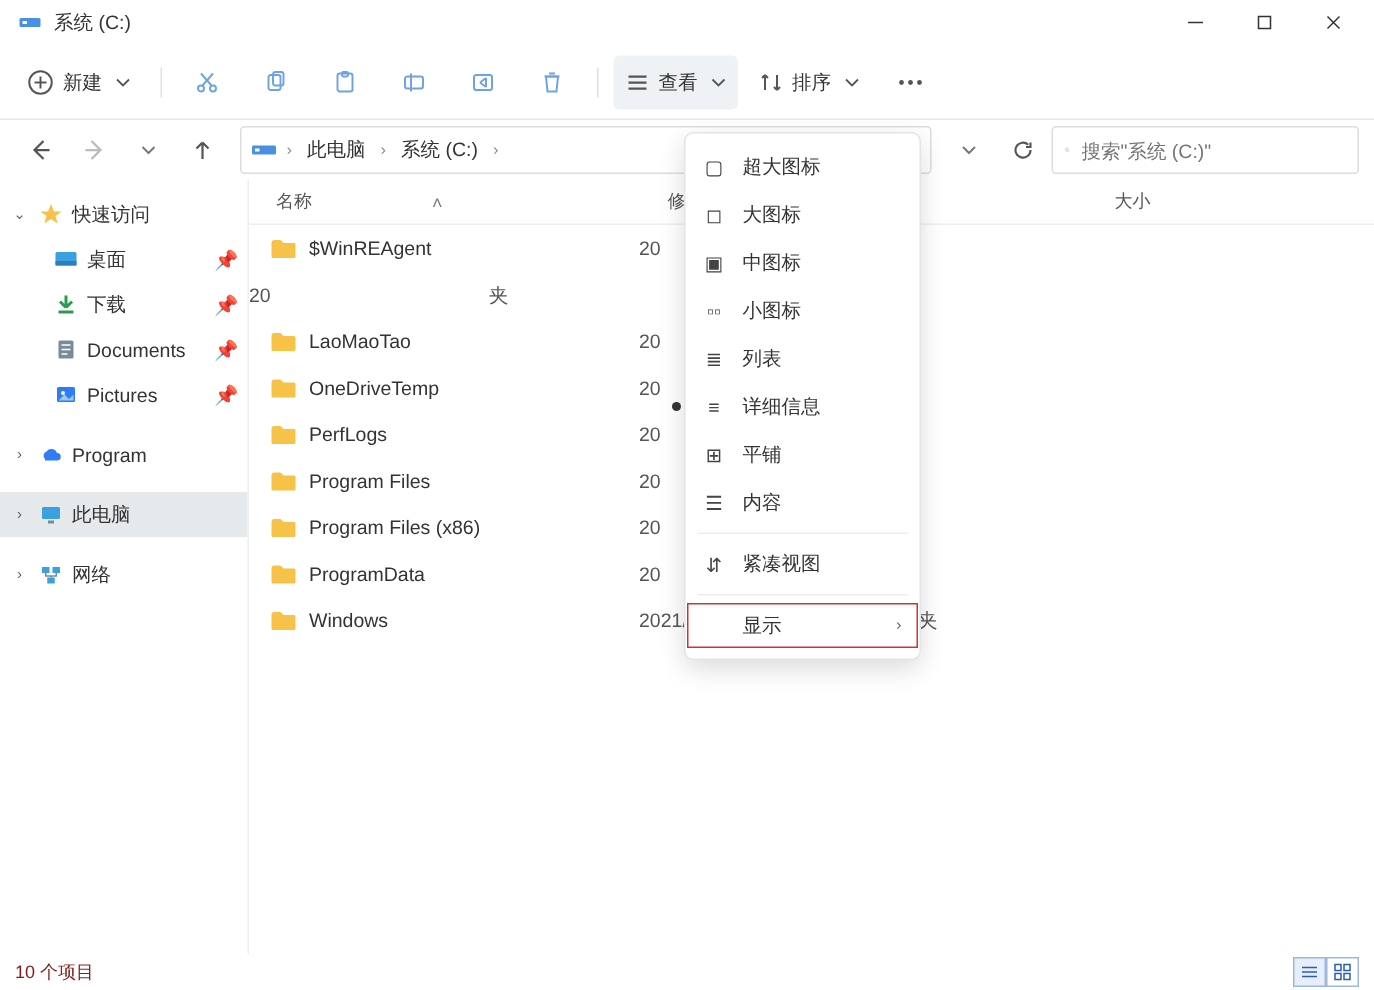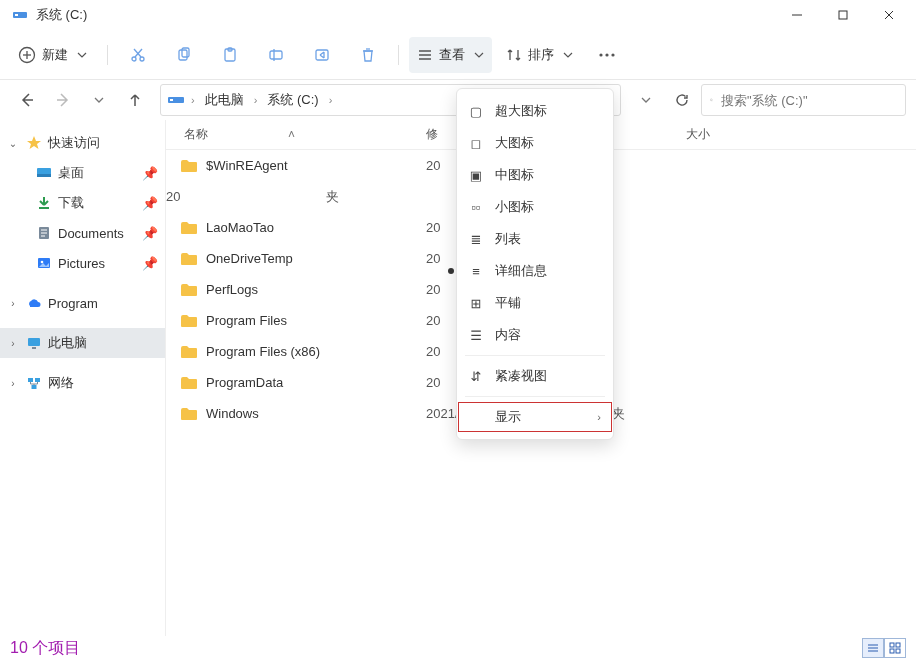--- a/index.html
+++ b/index.html
@@ -38,21 +38,21 @@
     .sidebar { width: 166px; border-right: 1px solid #eee; padding: 8px 0; overflow: hidden; }
     .sidebar .item { height: 30px; display: flex; align-items: center; padding: 0 6px; gap: 6px; position: relative; }
     .sidebar .item.indent { padding-left: 36px; }
     .sidebar .item .exp { width: 14px; display: flex; justify-content: center; color: #666; font-size: 10px; }
     .sidebar .item .icon { width: 16px; height: 16px; flex-shrink: 0; }
     .sidebar .item .pin { margin-left: auto; color: #888; }
     .sidebar .item.selected { background: #e6e9ec; }
     .sidebar .gap { height: 10px; }
 
     .content { flex: 1; display: flex; flex-direction: column; position: relative; }
-    .headers { height: 30px; display: flex; align-items: center; border-bottom: 1px solid #eee; color: #555; font-size: 12px; }
+    .headers { height: 30px; display: flex; align-items: center; border-bottom: 1px solid #eee; color: #555; font-size: 12px; gap: 19px; }
     .headers .col-name { width: 260px; padding-left: 18px; display:flex; align-items:center; gap: 80px;}
     .headers .col-name .sort { color:#777; }
     .headers .col-date { width: 160px; }
     .headers .col-type { width: 100px; }
     .headers .col-size { flex: 1; }
 
     .rows { flex: 1; overflow: auto; }
     .row { height: 31px; display: flex; align-items: center; }
     .row .c-name { width: 260px; padding-left: 14px; display: flex; align-items: flex-end; gap: 8px; }
     .row .c-date { width: 160px; color: #555; }
@@ -62,21 +62,21 @@
     
     .menu { position: absolute; left: 456px; top: 88px; width: 158px; background: #fff; border: 1px solid #e4e4e4; border-radius: 6px; box-shadow: 0 6px 18px rgba(0,0,0,.14); padding: 6px 0; z-index: 10; }
     .menu .mi { height: 32px; display: flex; align-items: center; padding: 0 12px 0 10px; gap: 10px; position: relative; }
     .menu .mi .dot { position: absolute; left: -9px; width: 6px; height: 6px; border-radius: 50%; background: #333; }
     .menu .mi .ic { width: 18px; display: flex; justify-content: center; color: #444; }
     .menu .mi .submenu { margin-left: auto; color: #666; font-size: 11px; }
     .menu .msep { height: 1px; background: #eee; margin: 4px 8px; }
     .menu .mi.hl { outline: 1.5px solid #c33; outline-offset: -2px; }
 
     
-    .status { position: absolute; bottom: 0; left: 0; right: 0; height: 24px; display: flex; align-items: center; padding: 0 10px; color: #a21caf; font-size: 16px;}
+    .status { position: absolute; bottom: 0; left: 0; right: 0; height: 24px; display: flex; align-items: center; padding: 0 10px; color: #7f1d1d; font-size: 12px;}
     .status .viewbtns { margin-left: auto; display: flex; gap: 0; }
     .status .vb { width: 22px; height: 20px; border: 1px solid #9fb7d9; display: flex; align-items: center; justify-content: center; }
     .status .vb.active { background: #e6eefc; }
 
     
     .i-folder { fill: #f6c247; }
   </style>
 </head>
 <body>
 

